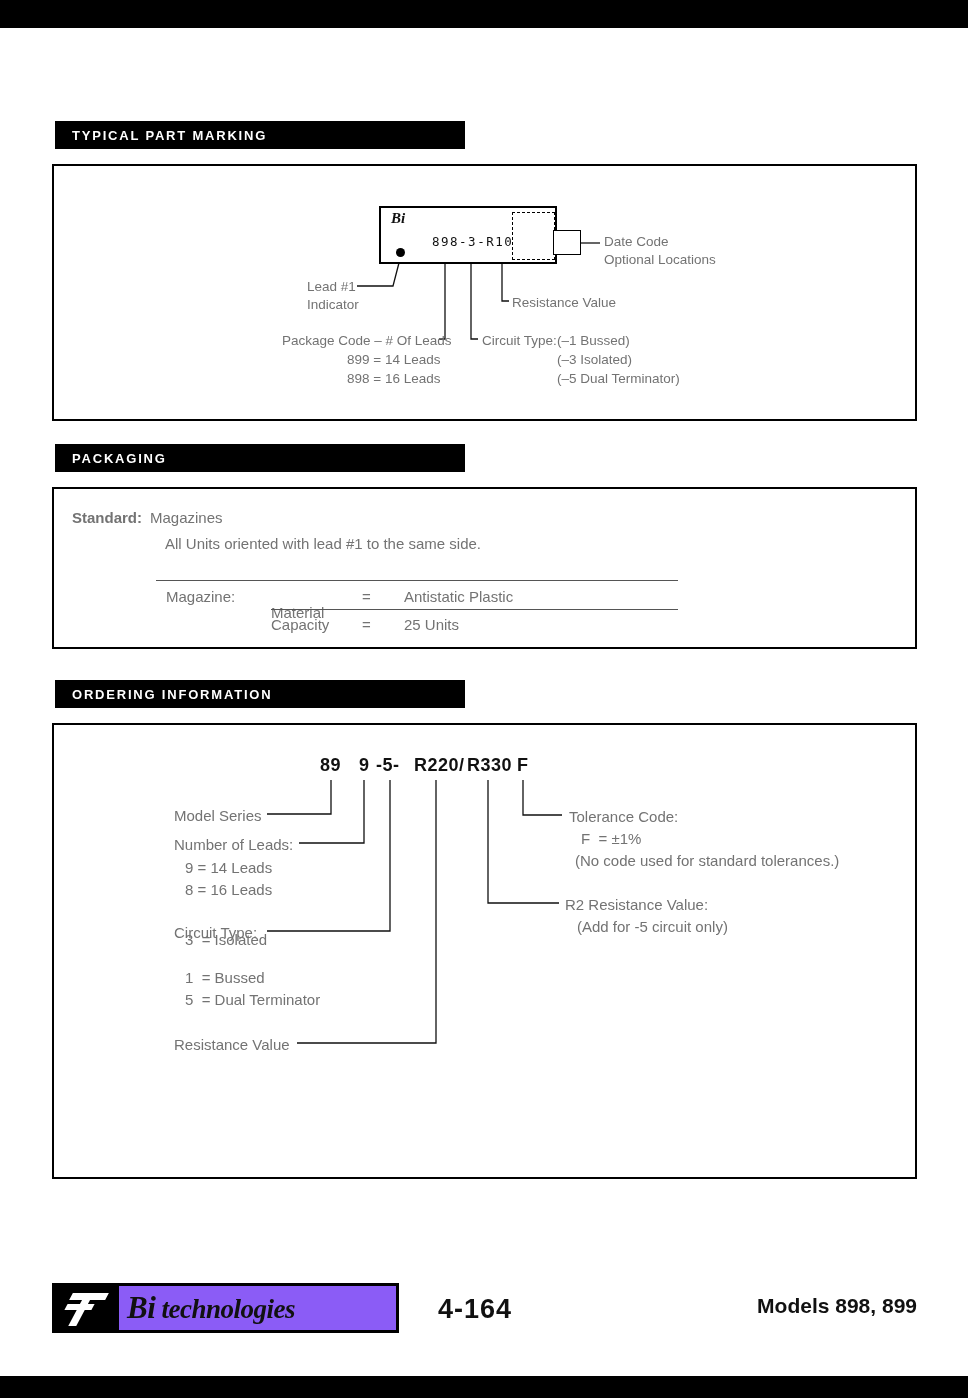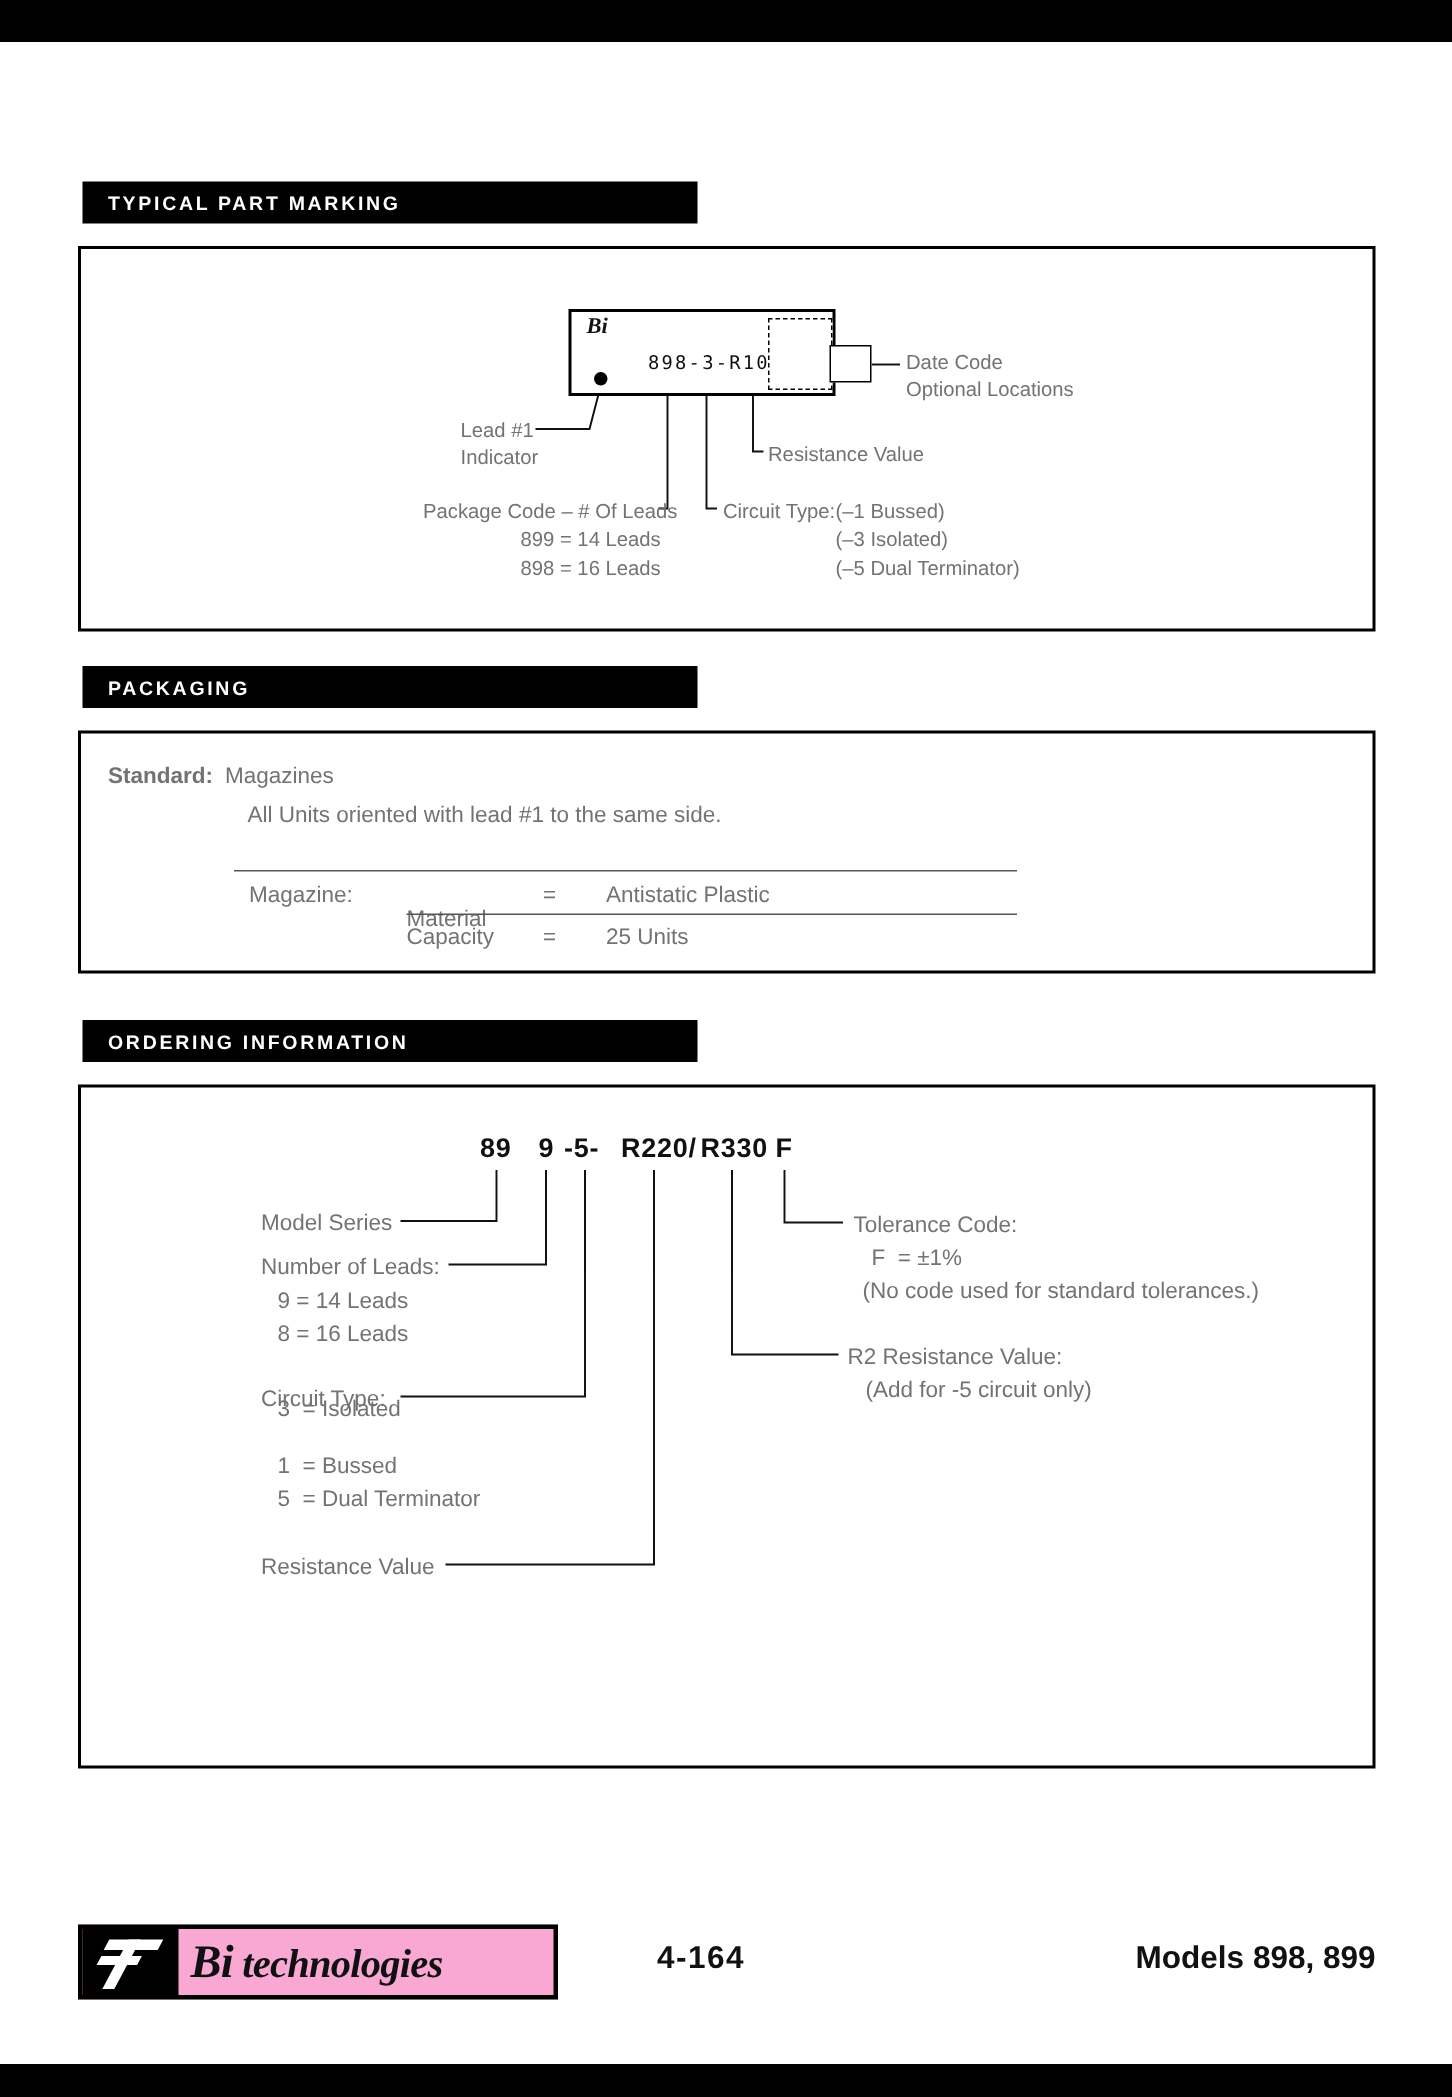--- a/index.html
+++ b/index.html
@@ -34,28 +34,28 @@
   .datecode-dashed { position:absolute; left:131px; top:4px; width:43px; height:48px; border:1.5px dashed #000; background:#fff; }
   .datecode-solid { position:absolute; left:499px; top:64px; width:28px; height:25px; border:1.5px solid #000; background:#fff; }
 
   
   .rule { position:absolute; height:1px; background:#555; }
 
   
   .code-part { position:absolute; top:30px; font-weight:bold; font-size:18px; letter-spacing:0.5px; white-space:pre; }
 
   
-  .logo-box { position:absolute; left:52px; top:1283px; width:320px; height:50px; border:3px solid #000; background:#f9a8d4; display:flex; align-items:center;text-align:center; }
+  .logo-box { position:absolute; left:52px; top:1283px; width:347px; height:50px; border:3px solid #000; background:#8b5cf6; display:flex; align-items:center;text-align:center; }
   .logo-mark { width:64px; height:44px; background:#000; position:relative; overflow:hidden; flex:0 0 auto; }
   .lm-bar1 { position:absolute; left:16px; top:7px;  width:36px; height:7px;  background:#fff; transform:skewX(-28deg); }
   .lm-bar2 { position:absolute; left:11px; top:18px; width:27px; height:6px;  background:#fff; transform:skewX(-28deg); }
   .lm-stem { position:absolute; left:22px; top:7px;  width:8px;  height:33px; background:#fff; transform:skewX(-28deg); }
   .logo-text { font-family:"Liberation Serif", serif; font-style:italic; font-weight:bold; font-size:27px; margin-left:8px; white-space:nowrap; letter-spacing:-0.5px; }
   .logo-text .bi { font-size:31px; }
-  .footer-num { position:absolute; left:438px; top:1294px; font-weight:bold; font-size:21px; letter-spacing:1px; }
+  .footer-num { position:absolute; left:438px; top:1294px; font-weight:bold; font-size:27px; letter-spacing:1px; }
   .footer-models { position:absolute; right:51px; top:1294px; font-weight:bold; font-size:21px; }
 </style>
 </head>
 <body>
 
 <div class="page">
 
   <div class="bar topbar"></div>
 
   <div class="section-header" style="top:121px;">

